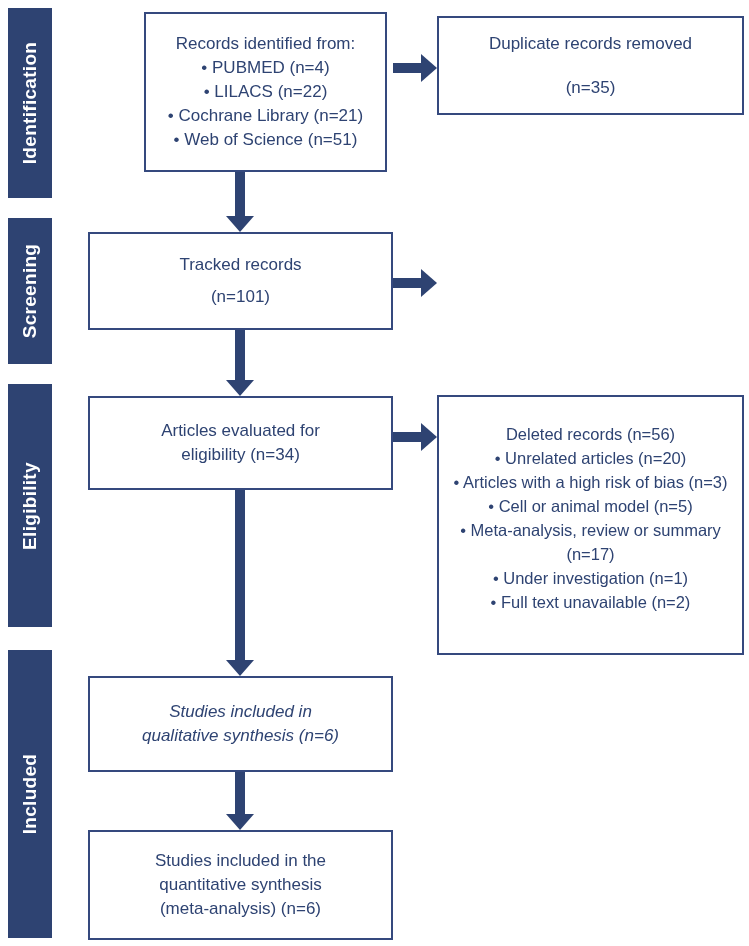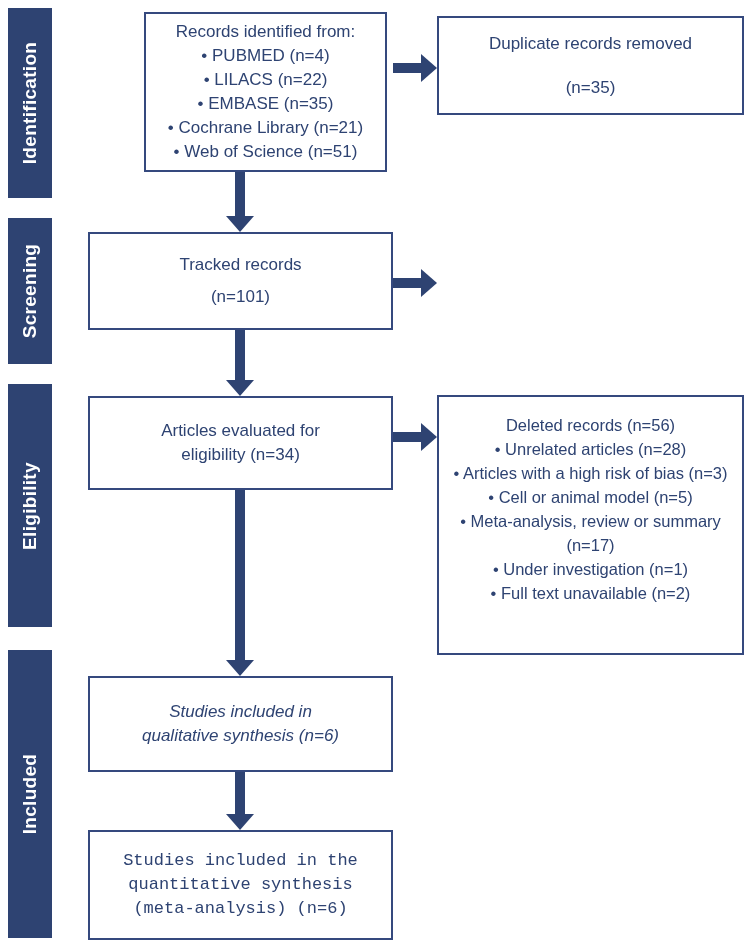--- a/index.html
+++ b/index.html
@@ -76,55 +76,54 @@
     <span>Eligibility</span>
   </div>
   <div class="stagebar" style="top:650px; height:288px;">
     <span>Included</span>
   </div>
 
   <div class="box" style="left:96px; top:12px; width:243px; height:160px;margin-left:48px;">
     <div>Records identified from:</div>
     <div>• PUBMED (n=4)</div>
     <div>• LILACS (n=22)</div>
-    <div>• EMBASE (n=35)</div>
     <div>• Cochrane Library (n=21)</div>
     <div>• Web of Science (n=51)</div>
   </div>
 
   <div class="box" style="left:88px; top:232px; width:305px; height:98px;gap:8px;">
     <div>Tracked records</div>
     <div>(n=101)</div>
   </div>
 
   <div class="box" style="left:88px; top:396px; width:305px; height:94px;">
     <div>Articles evaluated for</div>
     <div>eligibility (n=34)</div>
   </div>
 
   <div class="box" style="left:88px; top:676px; width:305px; height:96px;font-style:italic;">
     <div>Studies included in</div>
     <div>qualitative synthesis (n=6)</div>
   </div>
 
-  <div class="box" style="left:88px; top:830px; width:305px; height:110px;font-family:Liberation Mono, monospace;">
+  <div class="box" style="left:88px; top:830px; width:305px; height:110px;">
     <div>Studies included in the</div>
     <div>quantitative synthesis</div>
     <div>(meta-analysis) (n=6)</div>
   </div>
 
   <div class="box" style="left:437px; top:16px; width:307px; height:99px;gap:20px;">
     <div>Duplicate records removed</div>
     <div>(n=35)</div>
   </div>
 
 
-  <div class="box" style="left:437px; top:395px; width:307px; height:260px; justify-content:flex-start; padding-top:16px; font-size:16.5px;">
+  <div class="box" style="left:437px; top:395px; width:307px; height:260px; justify-content:flex-start; padding-top:25px; font-size:16.5px;">
     <div>Deleted records (n=56)</div>
-    <div>• Unrelated articles (n=28)</div>
+    <div>• Unrelated articles (n=20)</div>
     <div>• Articles with a high risk of bias (n=3)</div>
     <div>• Cell or animal model (n=5)</div>
     <div>• Meta-analysis, review or summary (n=17)</div>
     <div>• Under investigation (n=1)</div>
     <div>• Full text unavailable (n=2)</div>
   </div>
 
   <div class="v-arrow" style="left:226px; top:172px; height:60px;">
     <div class="shaft"></div>
     <div class="head"></div>

